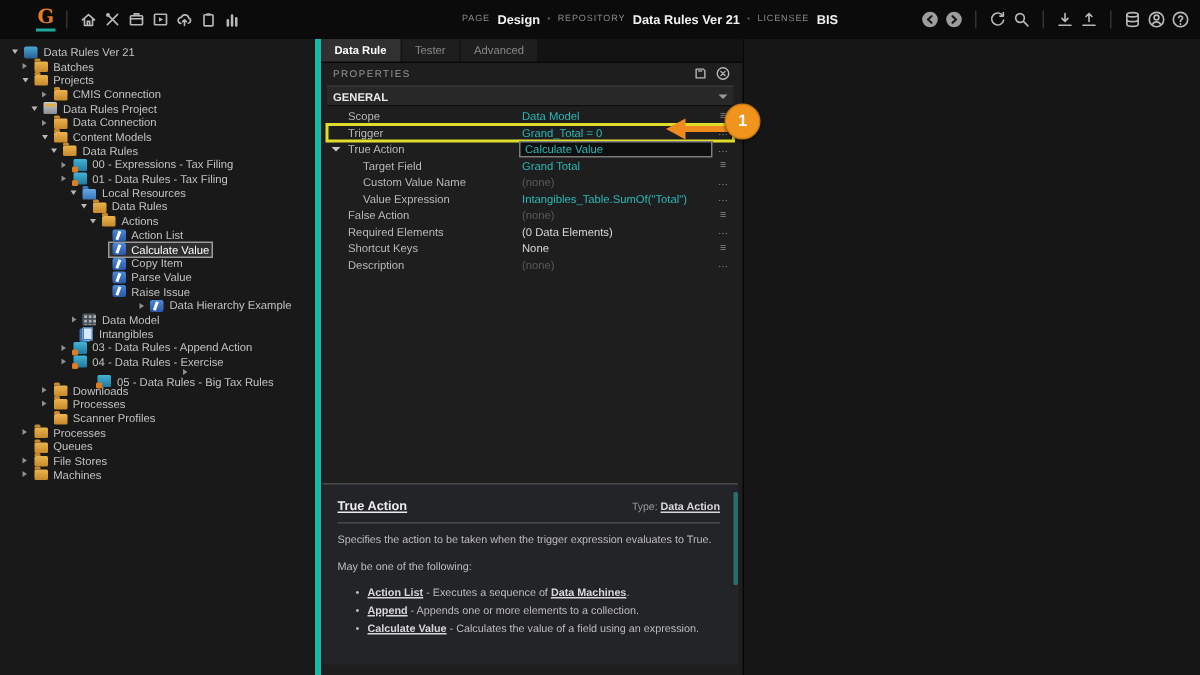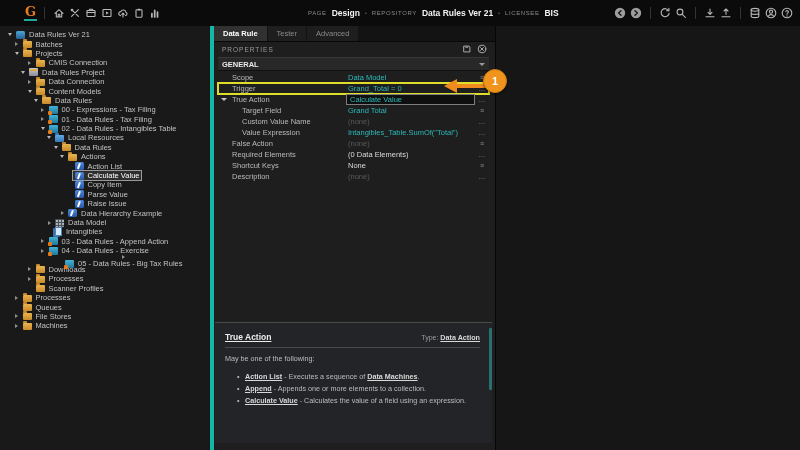--- a/index.html
+++ b/index.html
@@ -283,27 +283,20 @@
           <span>00 - Expressions - Tax Filing</span>
         </span>
       </div>
       <div class="tree-row" style="padding-left: 38.5px;">
         <span class="exp closed"></span>
         <span class="node">
           <span class="ti model"></span>
           <span>01 - Data Rules - Tax Filing</span>
         </span>
       </div>
-      <div class="tree-row" style="padding-left: 38.5px;">
-        <span class="exp open"></span>
-        <span class="node">
-          <span class="ti model"></span>
-          <span>02 - Data Rules - Intangibles Table</span>
-        </span>
-      </div>
       <div class="tree-row" style="padding-left: 45px;">
         <span class="exp open"></span>
         <span class="node">
           <span class="ti folder folder-res"></span>
           <span>Local Resources</span>
         </span>
       </div>
       <div class="tree-row" style="padding-left: 51.5px;">
         <span class="exp open"></span>
         <span class="node">
@@ -346,21 +339,21 @@
           <span>Parse Value</span>
         </span>
       </div>
       <div class="tree-row" style="padding-left: 64.5px;">
         <span class="exp"></span>
         <span class="node">
           <span class="ti action"></span>
           <span>Raise Issue</span>
         </span>
       </div>
-      <div class="tree-row" style="padding-left: 58px;">
+      <div class="tree-row" style="padding-left: 90px;">
         <span class="exp closed"></span>
         <span class="node">
           <span class="ti action"></span>
           <span>Data Hierarchy Example</span>
         </span>
       </div>
       <div class="tree-row" style="padding-left: 45px;">
         <span class="exp closed"></span>
         <span class="node">
           <span class="ti datamodel"></span>
@@ -529,20 +522,21 @@
 
     <div class="help">
       <div class="help-title-row">
         <span class="help-title">True Action</span>
         <span class="help-type">
           <span>Type:</span>
           <span class="link">Data Action</span>
         </span>
       </div>
       <hr>
+      <p>Specifies the action to be taken when the trigger expression evaluates to True.</p>
       <p>May be one of the following:</p>
       <ul>
           <li><span class="link">Action List</span> - Executes a sequence of <span class="link">Data Machines</span>.</li>
           <li><span class="link">Append</span> - Appends one or more elements to a collection.</li>
           <li><span class="link">Calculate Value</span> - Calculates the value of a field using an expression.</li>
         </ul>
     </div>
     <div class="help-scroll"></div>
   </div>
 

